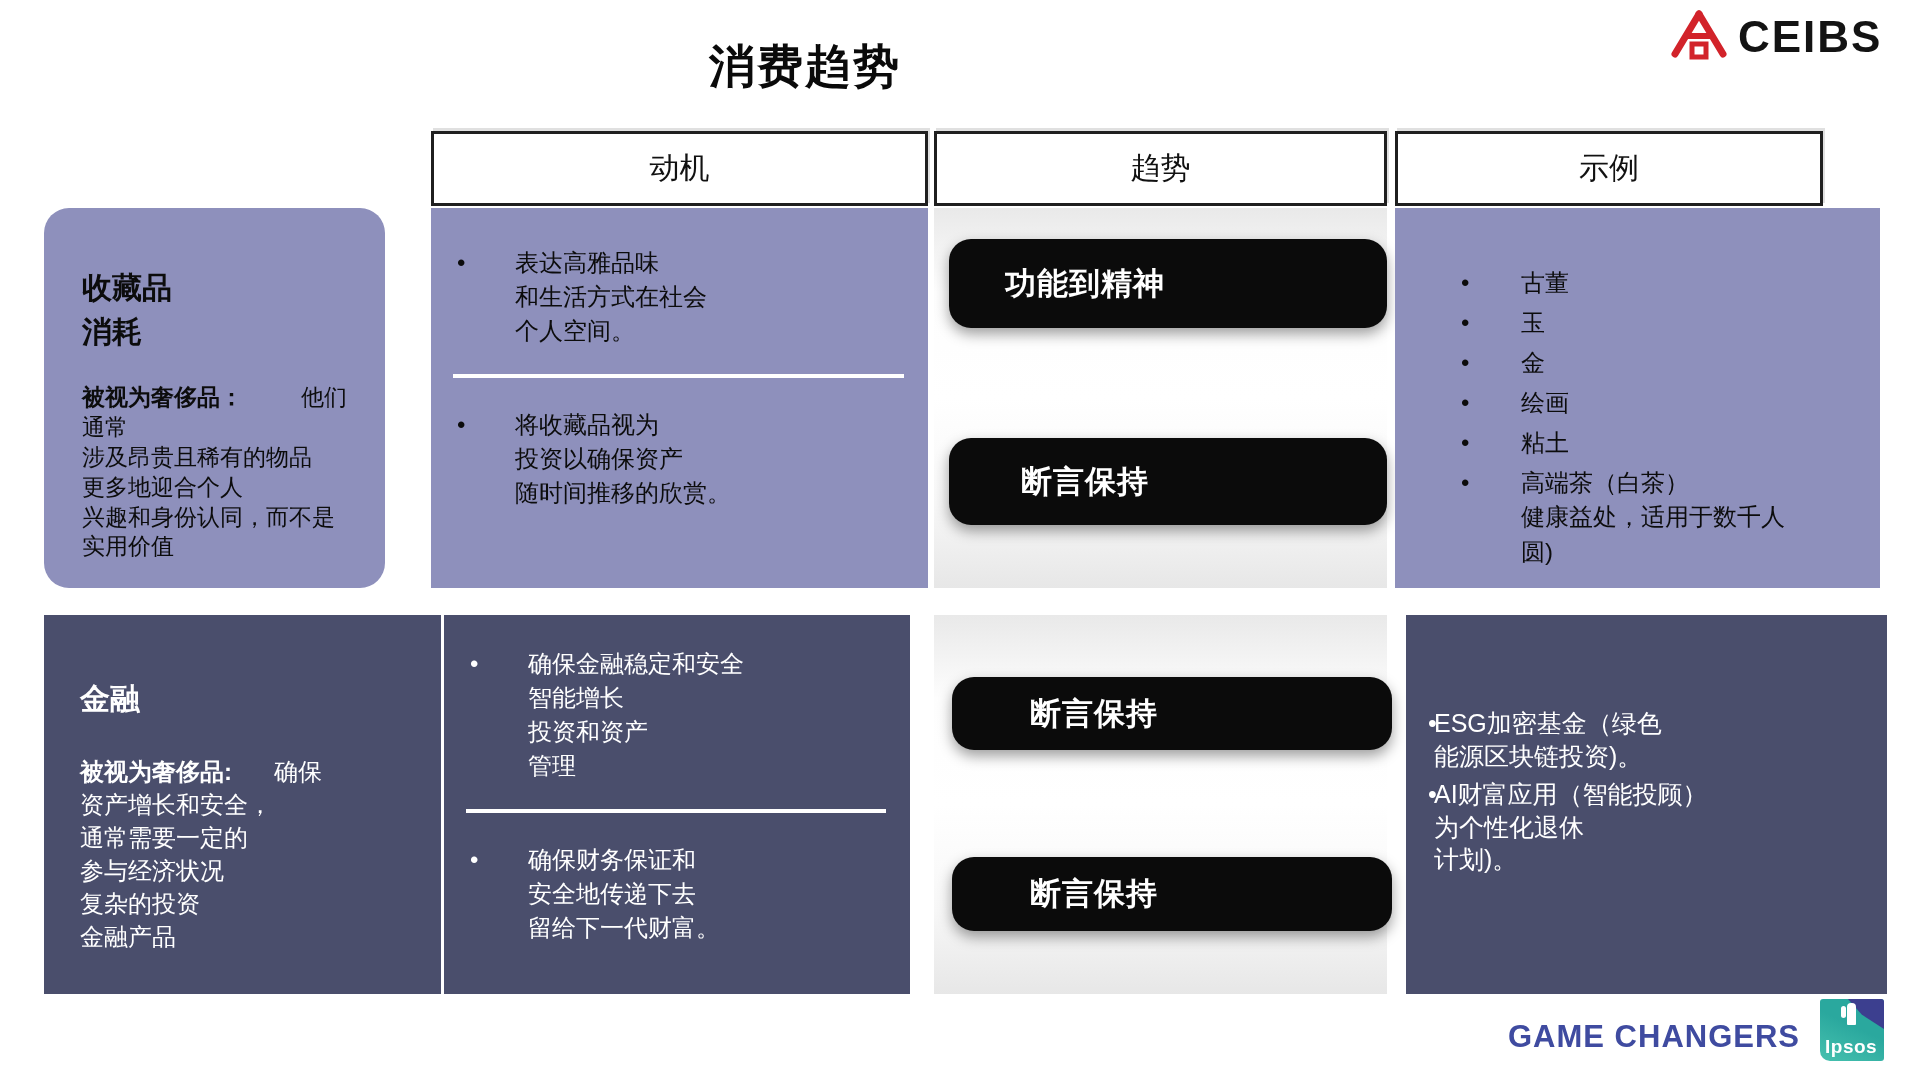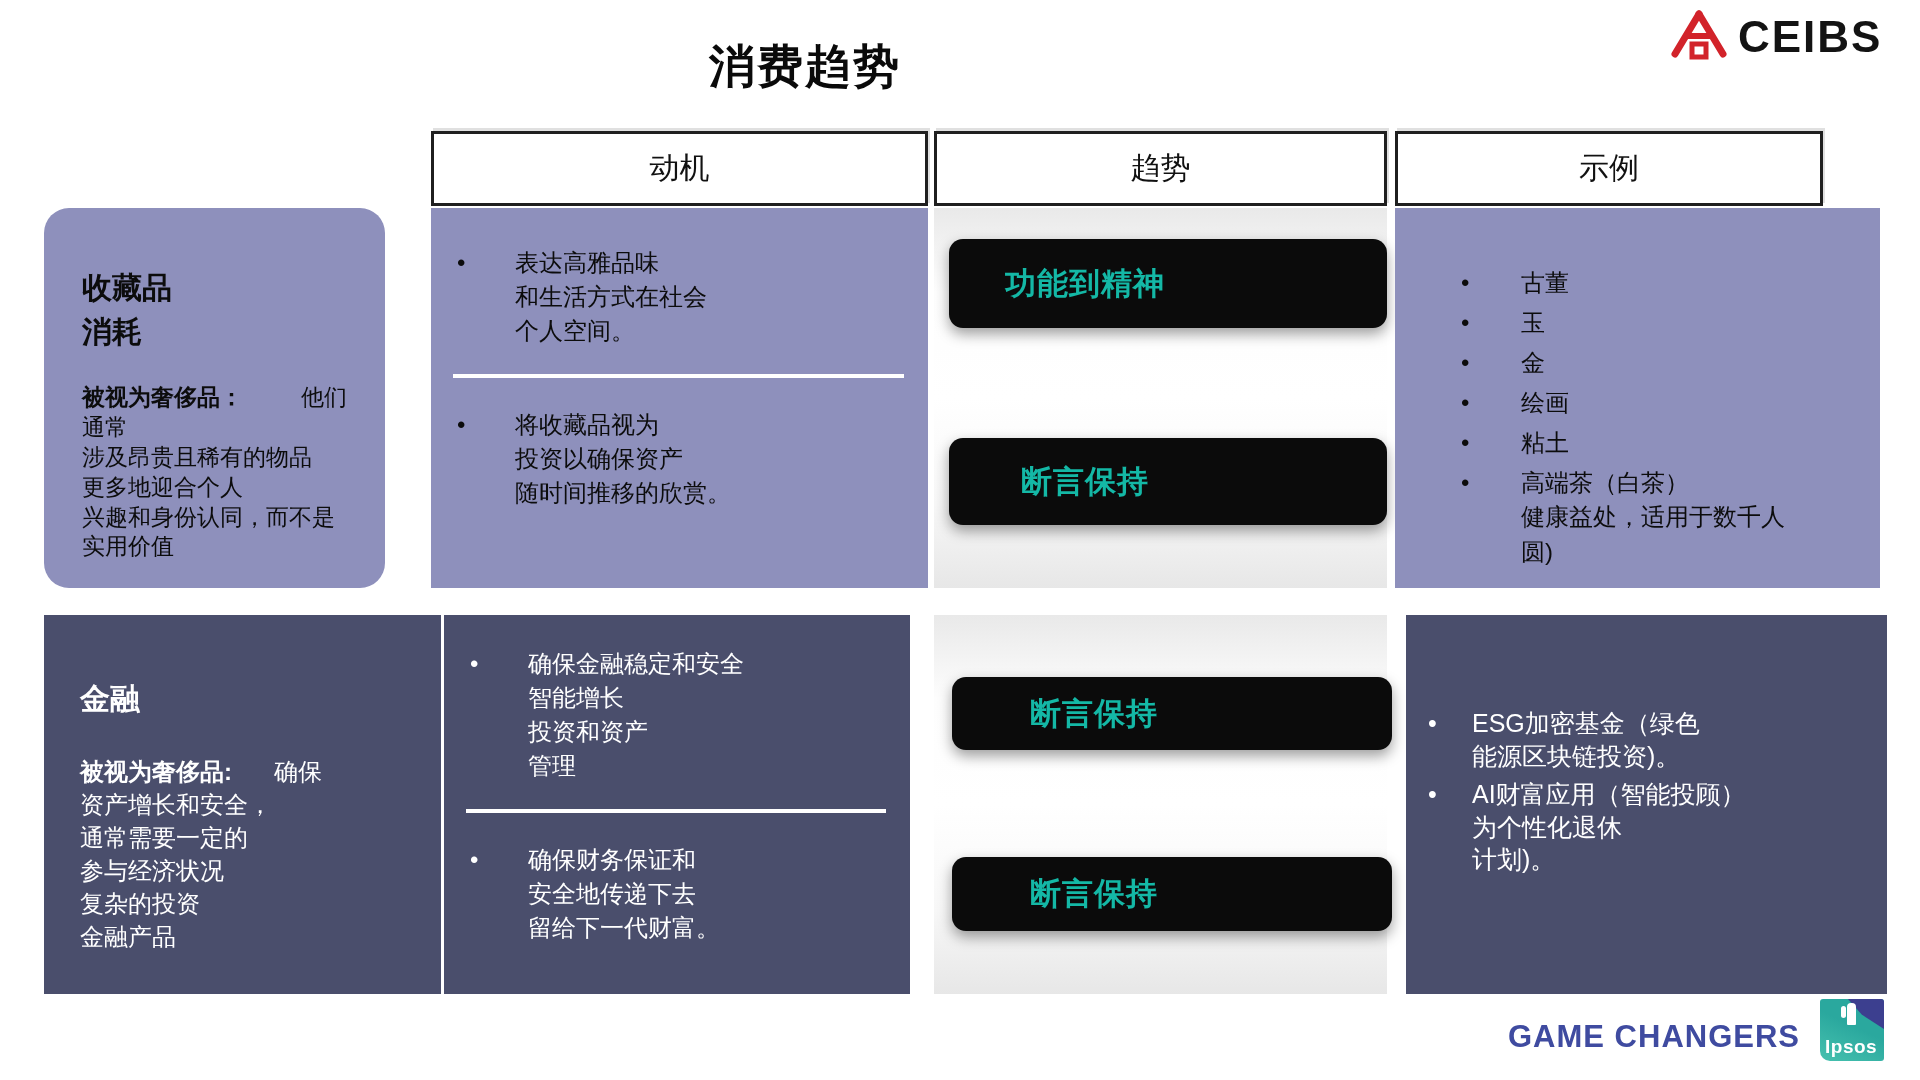--- a/index.html
+++ b/index.html
@@ -70,25 +70,25 @@
   ul.blts li{position:relative;margin-bottom:6px;}
   .mot li{padding-left:84px;}
   .mot li::before{content:"\2022";position:absolute;left:26px;top:0;}
   .hr-white{height:4px;background:#fff;border:none;margin:26px 24px 30px 22px;}
 
   
   .exl{padding-top:58px;font-size:24px;line-height:1.42;}
   .exl li{padding-left:126px;margin-bottom:7px;}
   .exl li::before{content:"\2022";position:absolute;left:66px;top:0;}
   .exd{padding-top:92px;font-size:25px;line-height:1.3;}
-  .exd li{padding-left:66px;margin-bottom:9px;}
+  .exd li{padding-left:28px;margin-bottom:9px;}
   .exd li::before{content:"\2022";position:absolute;left:22px;top:0;}
 
   
-  .pill{position:absolute;background:var(--pillBlack);color:#14b8a6;border-radius:14px;
+  .pill{position:absolute;background:var(--pillBlack);color:#ffffff;border-radius:22px;
     display:flex;align-items:center;font-weight:bold;font-size:31px;letter-spacing:1px;
     box-shadow:0 6px 14px rgba(0,0,0,.38);}
   .p1{left:949px;top:239px;width:438px;height:89px;padding-left:56px;}
   .p2{left:949px;top:438px;width:438px;height:87px;padding-left:72px;}
   .p3{left:952px;top:677px;width:440px;height:73px;padding-left:78px;}
   .p4{left:952px;top:857px;width:440px;height:74px;padding-left:78px;}
 
   
   .tagline{position:absolute;left:1508px;top:1019px;font-size:31px;font-weight:bold;
     color:var(--accentIndigo);letter-spacing:1px;}

